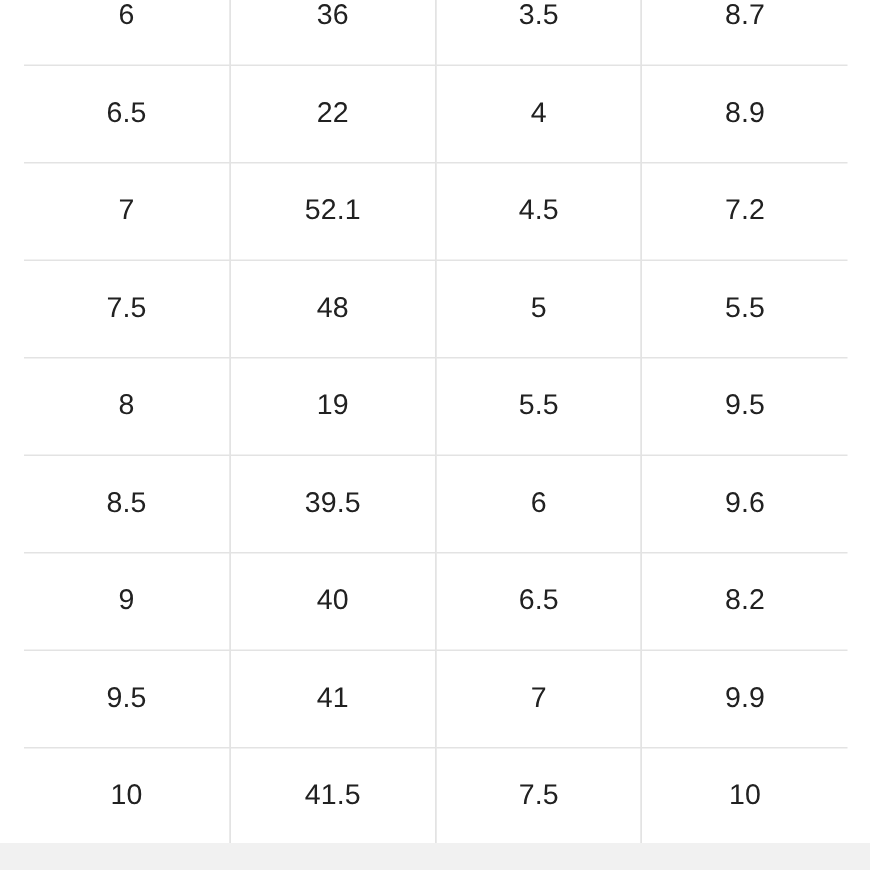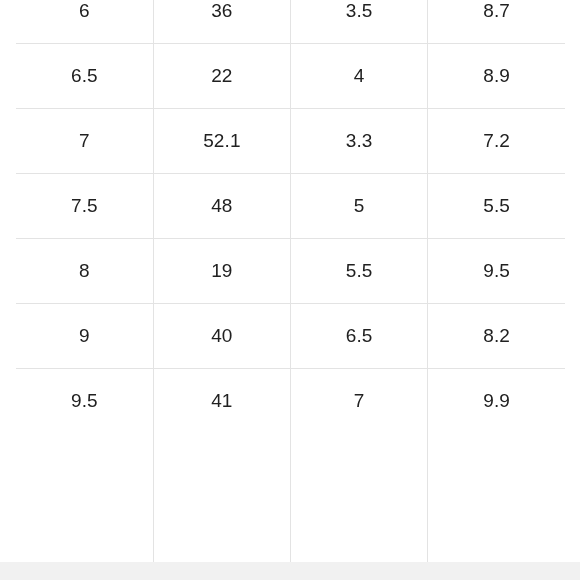--- a/index.html
+++ b/index.html
@@ -114,46 +114,58 @@
           </tr>
           <tr>
             <td>6.5</td>
             <td>22</td>
             <td>4</td>
             <td>8.9</td>
           </tr>
           <tr>
             <td>7</td>
             <td>52.1</td>
-            <td>3.3</td>
+            <td>4.5</td>
             <td>7.2</td>
           </tr>
           <tr>
             <td>7.5</td>
             <td>48</td>
             <td>5</td>
             <td>5.5</td>
           </tr>
           <tr>
             <td>8</td>
             <td>19</td>
             <td>5.5</td>
             <td>9.5</td>
           </tr>
           <tr>
+            <td>8.5</td>
+            <td>39.5</td>
+            <td>6</td>
+            <td>9.6</td>
+          </tr>
+          <tr>
             <td>9</td>
             <td>40</td>
             <td>6.5</td>
             <td>8.2</td>
           </tr>
           <tr>
             <td>9.5</td>
             <td>41</td>
             <td>7</td>
             <td>9.9</td>
+          </tr>
+          <tr>
+            <td>10</td>
+            <td>41.5</td>
+            <td>7.5</td>
+            <td>10</td>
           </tr>
         </tbody>
     </table>
   </div>
 
   <div class="col-rule" id="rule-1"></div>
   <div class="col-rule" id="rule-2"></div>
   <div class="col-rule" id="rule-3"></div>
 
   <div id="bottom-gutter"></div>

